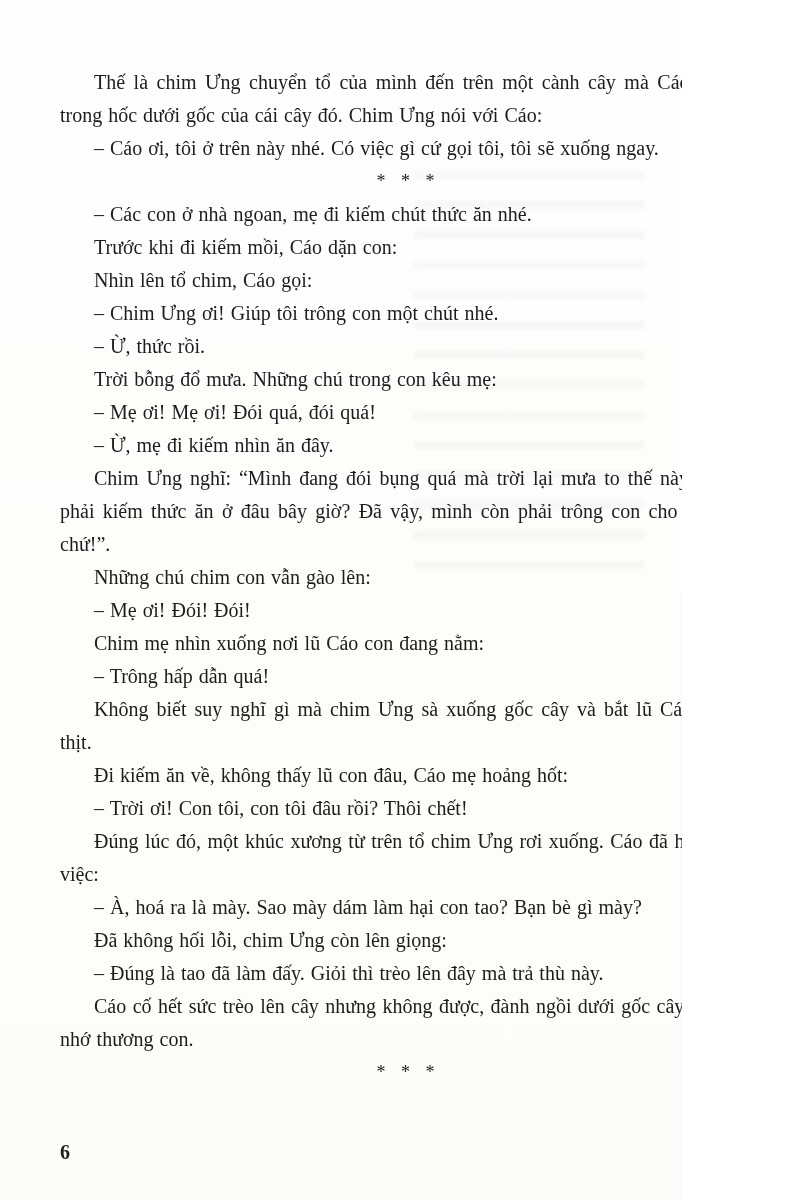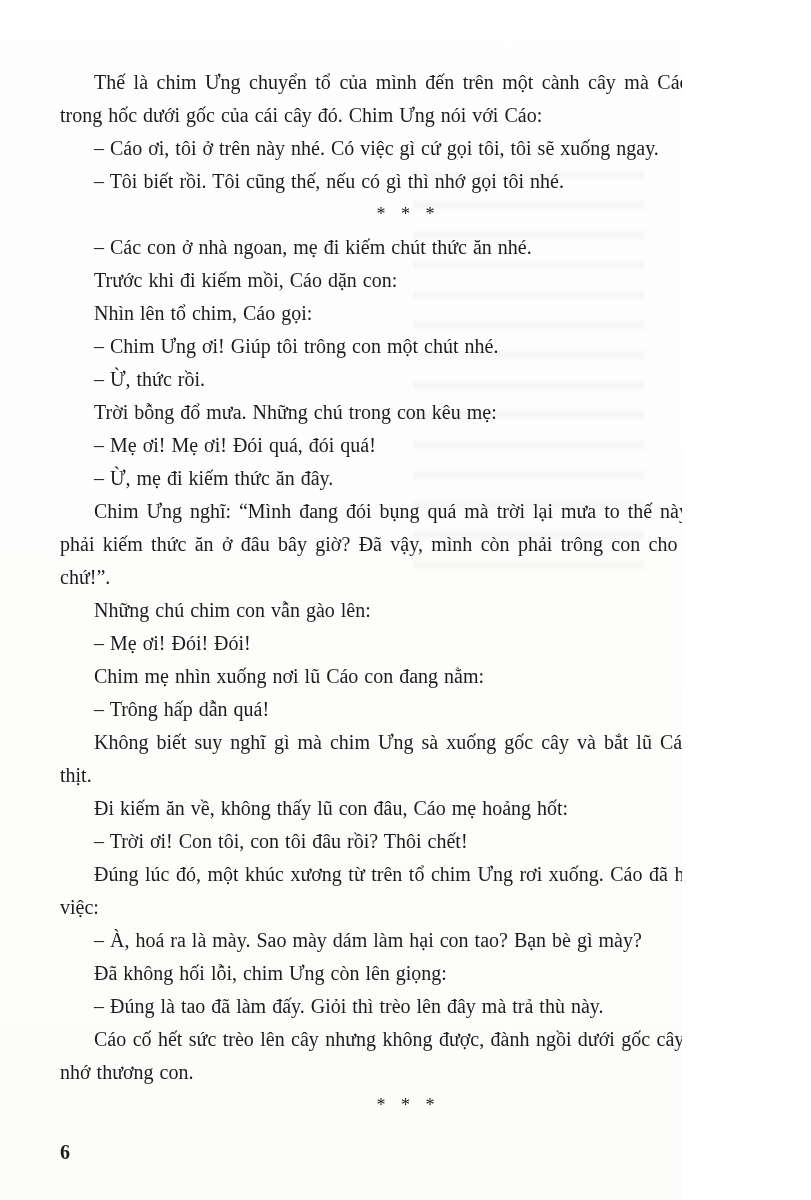--- a/index.html
+++ b/index.html
@@ -67,30 +67,29 @@
   }
 </style>
 </head>
 <body>
 
 <div class="scan-page">
   <div class="bleed"></div>
   <div class="content" id="story">
       <p class="para">Thế là chim Ưng chuyển tổ của mình đến trên một cành cây mà Cáo đang ở trong hốc dưới gốc của cái cây đó. Chim Ưng nói với Cáo:</p>
       <p class="para">– Cáo ơi, tôi ở trên này nhé. Có việc gì cứ gọi tôi, tôi sẽ xuống ngay.</p>
-      <p class="para">– Tôi biết rồi. Tôi cũng thế, nếu có gì thì nhớ gọi tôi nhé.</p>
       <p class="separator">* * *</p>
       <p class="para">– Các con ở nhà ngoan, mẹ đi kiếm chút thức ăn nhé.</p>
       <p class="para">Trước khi đi kiếm mồi, Cáo dặn con:</p>
       <p class="para">Nhìn lên tổ chim, Cáo gọi:</p>
       <p class="para">– Chim Ưng ơi! Giúp tôi trông con một chút nhé.</p>
       <p class="para">– Ừ, thức rồi.</p>
       <p class="para">Trời bỗng đổ mưa. Những chú trong con kêu mẹ:</p>
       <p class="para">– Mẹ ơi! Mẹ ơi! Đói quá, đói quá!</p>
-      <p class="para">– Ừ, mẹ đi kiếm thức ăn đây.</p>
+      <p class="para">– Ừ, mẹ đi kiếm nhìn ăn đây.</p>
       <p class="para">Chim Ưng nghĩ: “Mình đang đói bụng quá mà trời lại mưa to thế này thì biết phải kiếm thức ăn ở đâu bây giờ? Đã vậy, mình còn phải trông con cho Cáo nữa chứ!”.</p>
       <p class="para">Những chú chim con vẫn gào lên:</p>
       <p class="para">– Mẹ ơi! Đói! Đói!</p>
       <p class="para">Chim mẹ nhìn xuống nơi lũ Cáo con đang nằm:</p>
       <p class="para">– Trông hấp dẫn quá!</p>
       <p class="para">Không biết suy nghĩ gì mà chim Ưng sà xuống gốc cây và bắt lũ Cáo con ăn thịt.</p>
       <p class="para">Đi kiếm ăn về, không thấy lũ con đâu, Cáo mẹ hoảng hốt:</p>
       <p class="para">– Trời ơi! Con tôi, con tôi đâu rồi? Thôi chết!</p>
       <p class="para">Đúng lúc đó, một khúc xương từ trên tổ chim Ưng rơi xuống. Cáo đã hiểu ra sự việc:</p>
       <p class="para">– À, hoá ra là mày. Sao mày dám làm hại con tao? Bạn bè gì mày?</p>

